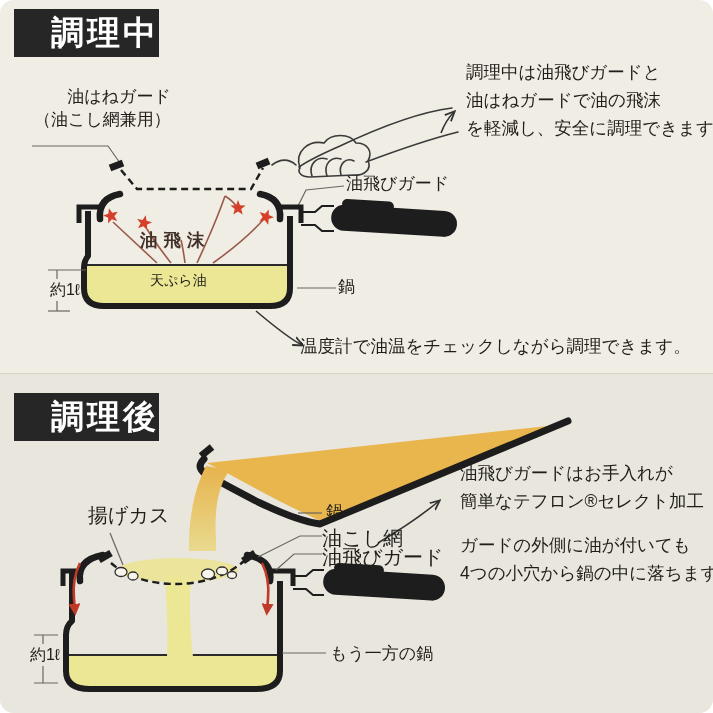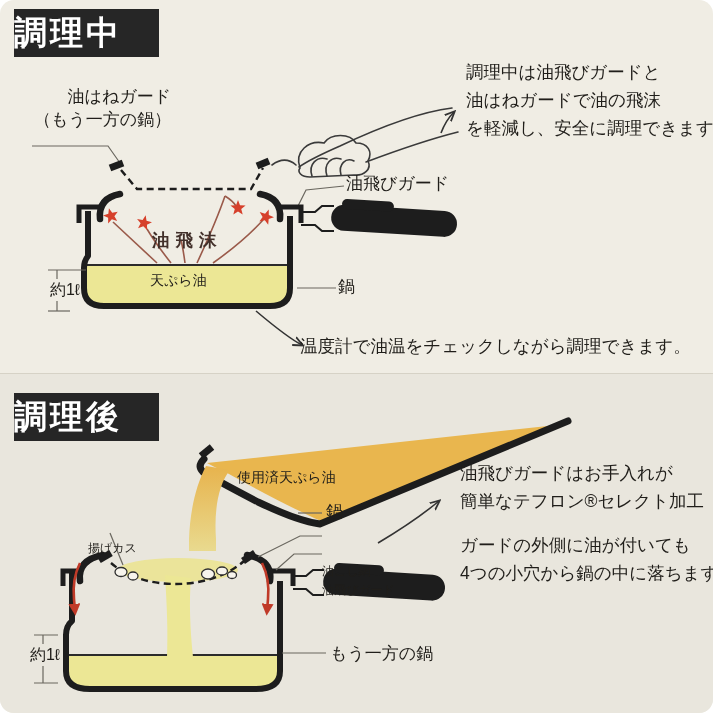--- a/index.html
+++ b/index.html
@@ -3,23 +3,23 @@
 <meta charset="utf-8">
 <style>
   html,body{margin:0;padding:0;background:#fff;}
   .canvas{position:relative;width:713px;height:713px;background:#f0ede4;border-radius:14px;overflow:hidden;
           font-family:"Liberation Sans","DejaVu Sans",sans-serif;color:#201e1a;}
   .sec2-bg{position:absolute;left:0;top:374px;width:713px;height:339px;background:#e9e6dd;}
   .divider{position:absolute;left:0;top:373px;width:713px;height:1px;background:#d6d2c6;}
   svg.art{position:absolute;left:0;}
   .lbl{position:absolute;white-space:nowrap;line-height:1.35;}
   .badge{position:absolute;left:14px;width:145px;height:48px;background:#262626;color:#fff;
-         display:flex;align-items:center;justify-content:flex-start;font-size:33px;font-weight:bold;letter-spacing:3px;font-family:Liberation Mono, monospace;}
+         display:flex;align-items:center;justify-content:flex-end;font-size:33px;font-weight:bold;letter-spacing:3px;font-family:Liberation Mono, monospace;}
   .note{font-size:17.5px;line-height:28px;}
-  .small{font-size:12px;margin-top:38px;}
+  .small{font-size:20px;}
   .med{font-size:17px;text-align:right;}
   .splash-word{font-size:17.5px;letter-spacing:6px;color:#42302a;font-weight:bold;}
   .oil-word{font-size:14px;}
   .vol{font-size:16px;text-align:right;}
   .vol-top{background:#f0ede4;}
   .vol-bot{background:#e9e6dd;}
 </style>
 </head>
 <body>
 
@@ -174,41 +174,40 @@
 
     <path d="M378,170 Q415,148 439,128" fill="none" stroke="#333" stroke-width="1.6" marker-end="url(#ah2)"></path>
   </svg>
 
   <div class="badge" style="top:9px">
     <span>調理中</span>
   </div>
 
   <div class="lbl med" style="left:34px;top:86px">
     <div>油はねガード</div>
-    <div>（もう一方の鍋）</div>
+    <div>（油こし網兼用）</div>
   </div>
 
   <div class="lbl note" style="left:466px;top:58px">
     <div>調理中は油飛びガードと</div>
     <div>油はねガードで油の飛沫</div>
     <div>を軽減し、安全に調理できます。</div>
   </div>
 
   <div class="lbl med" style="left:346px;top:173px">油飛びガード</div>
-  <div class="lbl splash-word" style="left:152px;top:229px">油飛沫</div>
+  <div class="lbl splash-word" style="left:140px;top:229px">油飛沫</div>
   <div class="lbl oil-word" style="left:150px;top:271px">天ぷら油</div>
   <div class="lbl med" style="left:338px;top:276px">鍋</div>
   <div class="lbl vol vol-top" style="left:36px;top:279px;width:44px">約1ℓ</div>
   <div class="lbl note" style="left:300px;top:332px">温度計で油温をチェックしながら調理できます。</div>
 
   <div class="badge" style="top:393px">
     <span>調理後</span>
   </div>
 
-  <div class="lbl oil-word" style="left:237px;top:468px">使用済天ぷら油</div>
   <div class="lbl small" style="left:88px;top:502px">揚げカス</div>
   <div class="lbl med" style="left:326px;top:501px">鍋</div>
   <div class="lbl small" style="left:322px;top:525px">油こし網</div>
   <div class="lbl small" style="left:322px;top:544px">油飛びガード</div>
   <div class="lbl med" style="left:330px;top:643px">もう一方の鍋</div>
   <div class="lbl vol vol-bot" style="left:12px;top:644px;width:48px">約1ℓ</div>
 
   <div class="lbl note" style="left:460px;top:459px">
     <div>油飛びガードはお手入れが</div>
     <div>簡単なテフロン®セレクト加工</div>

